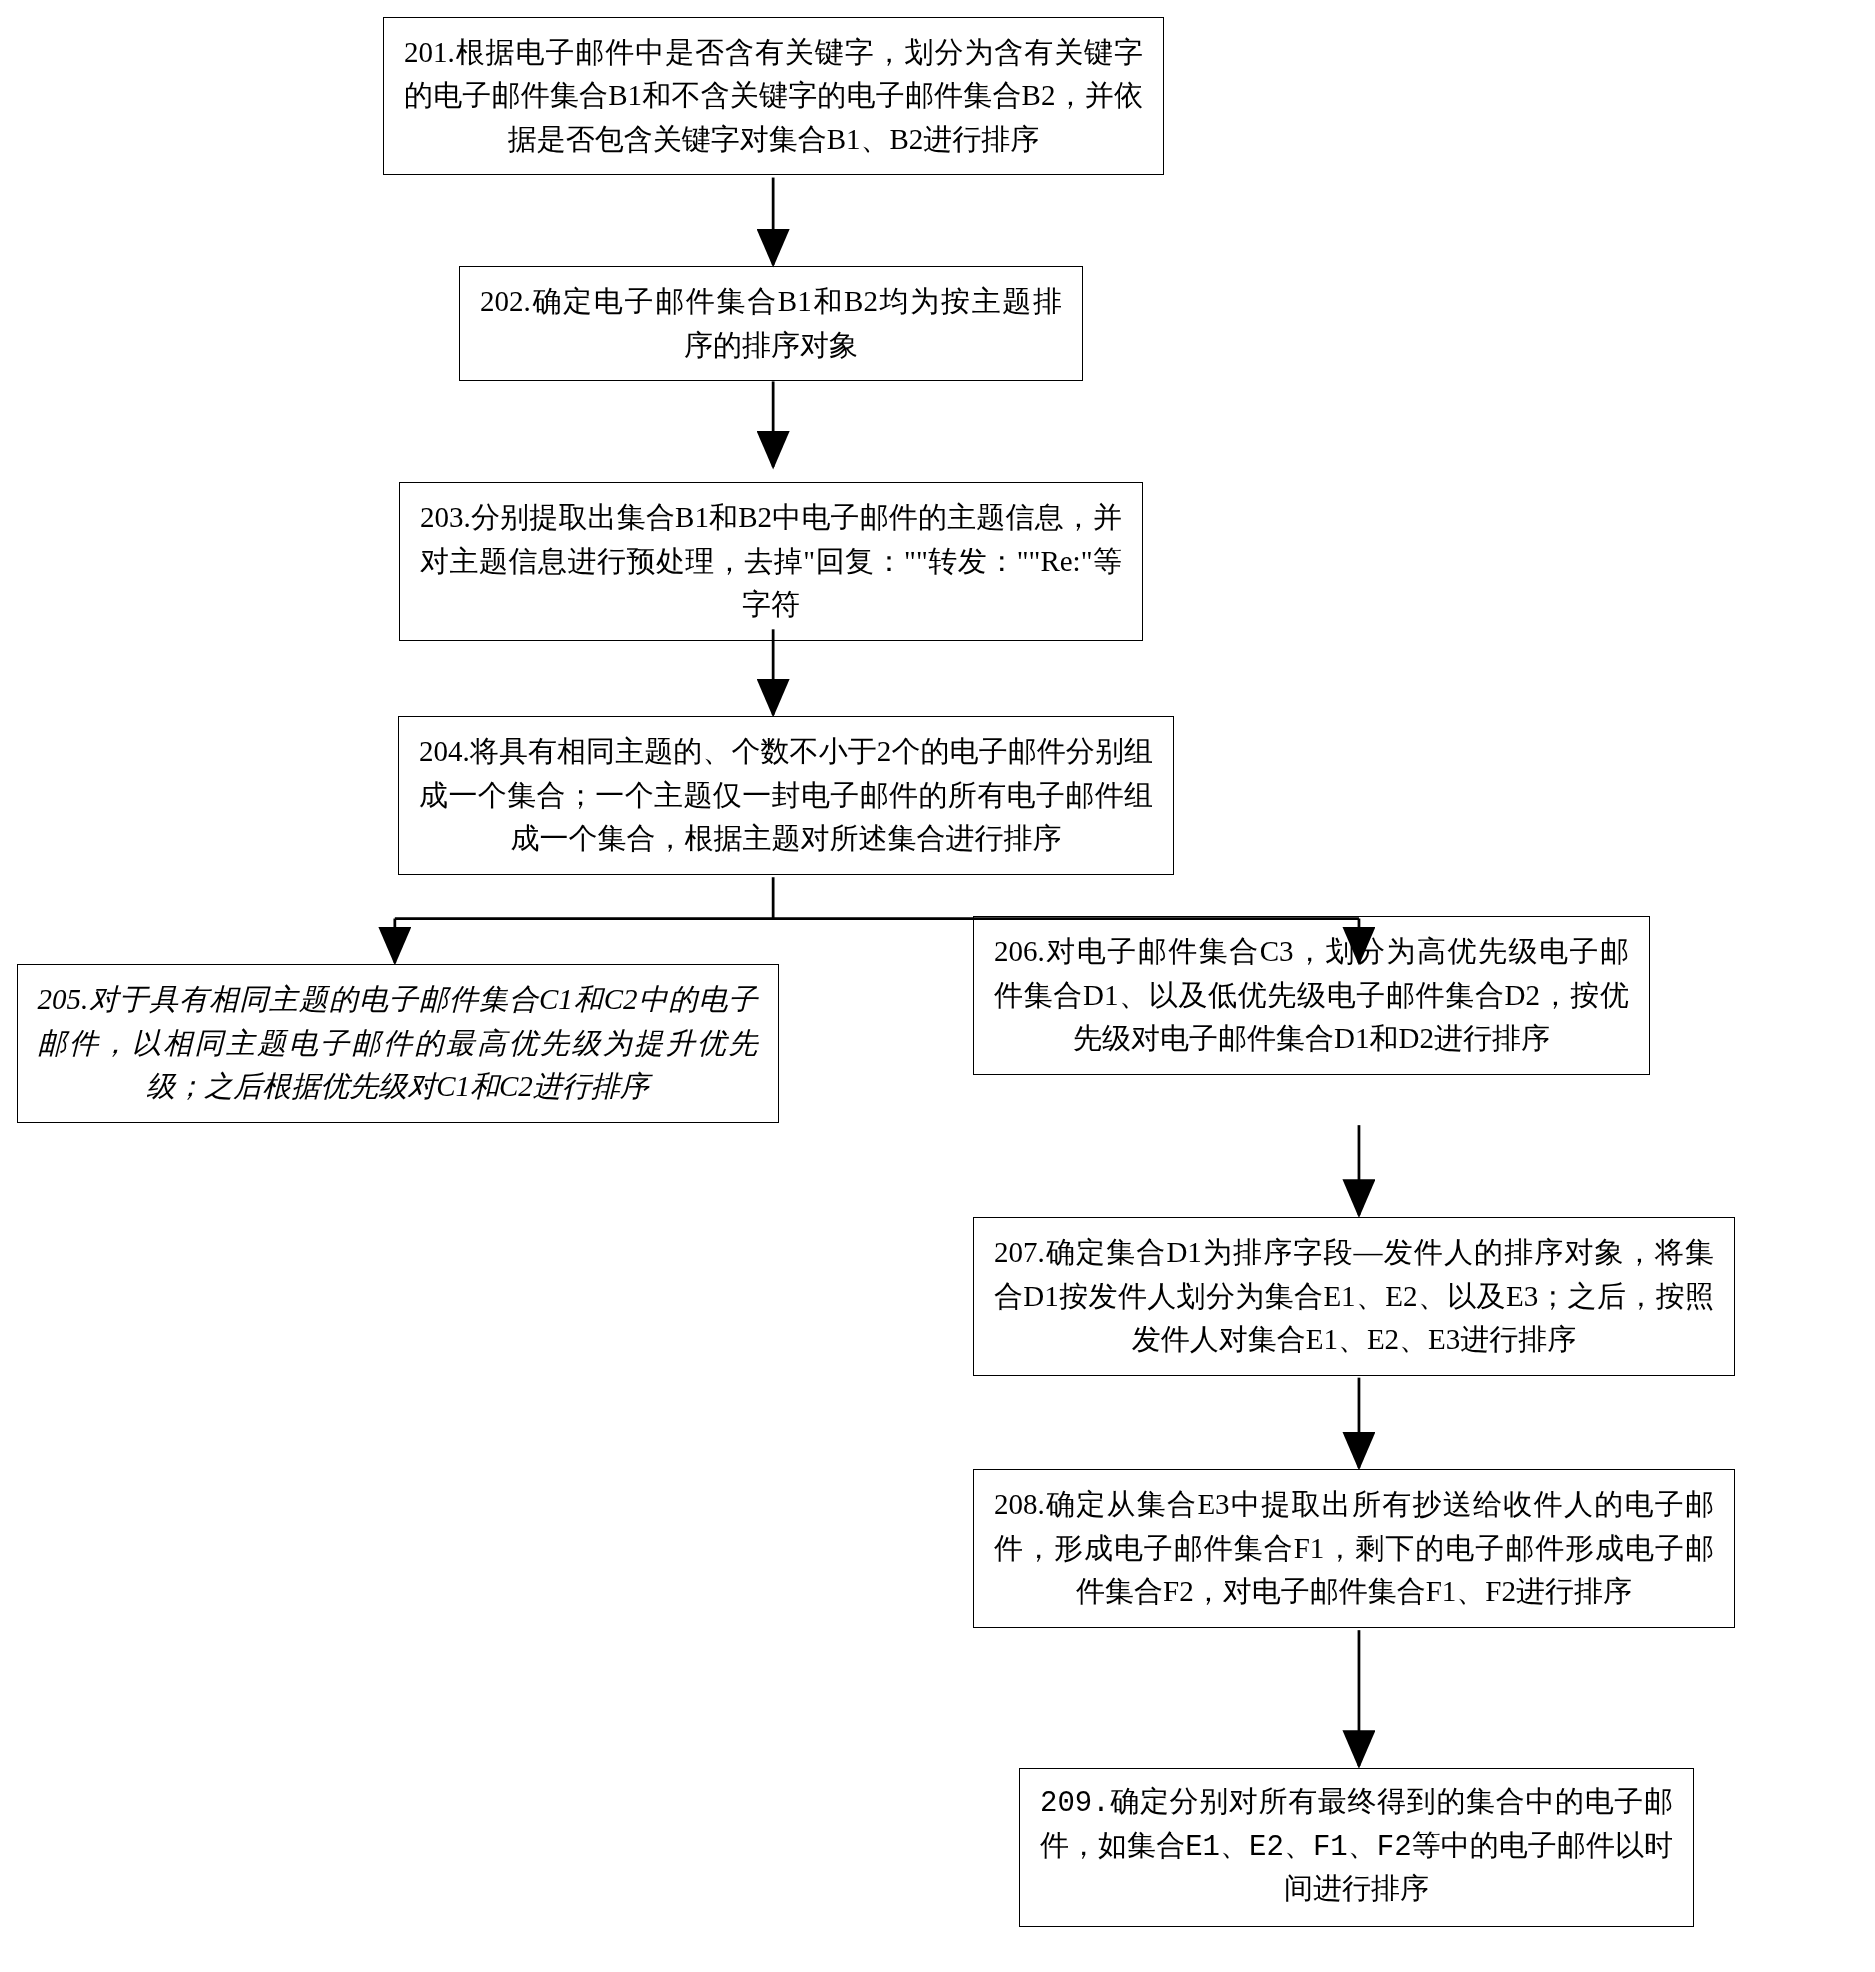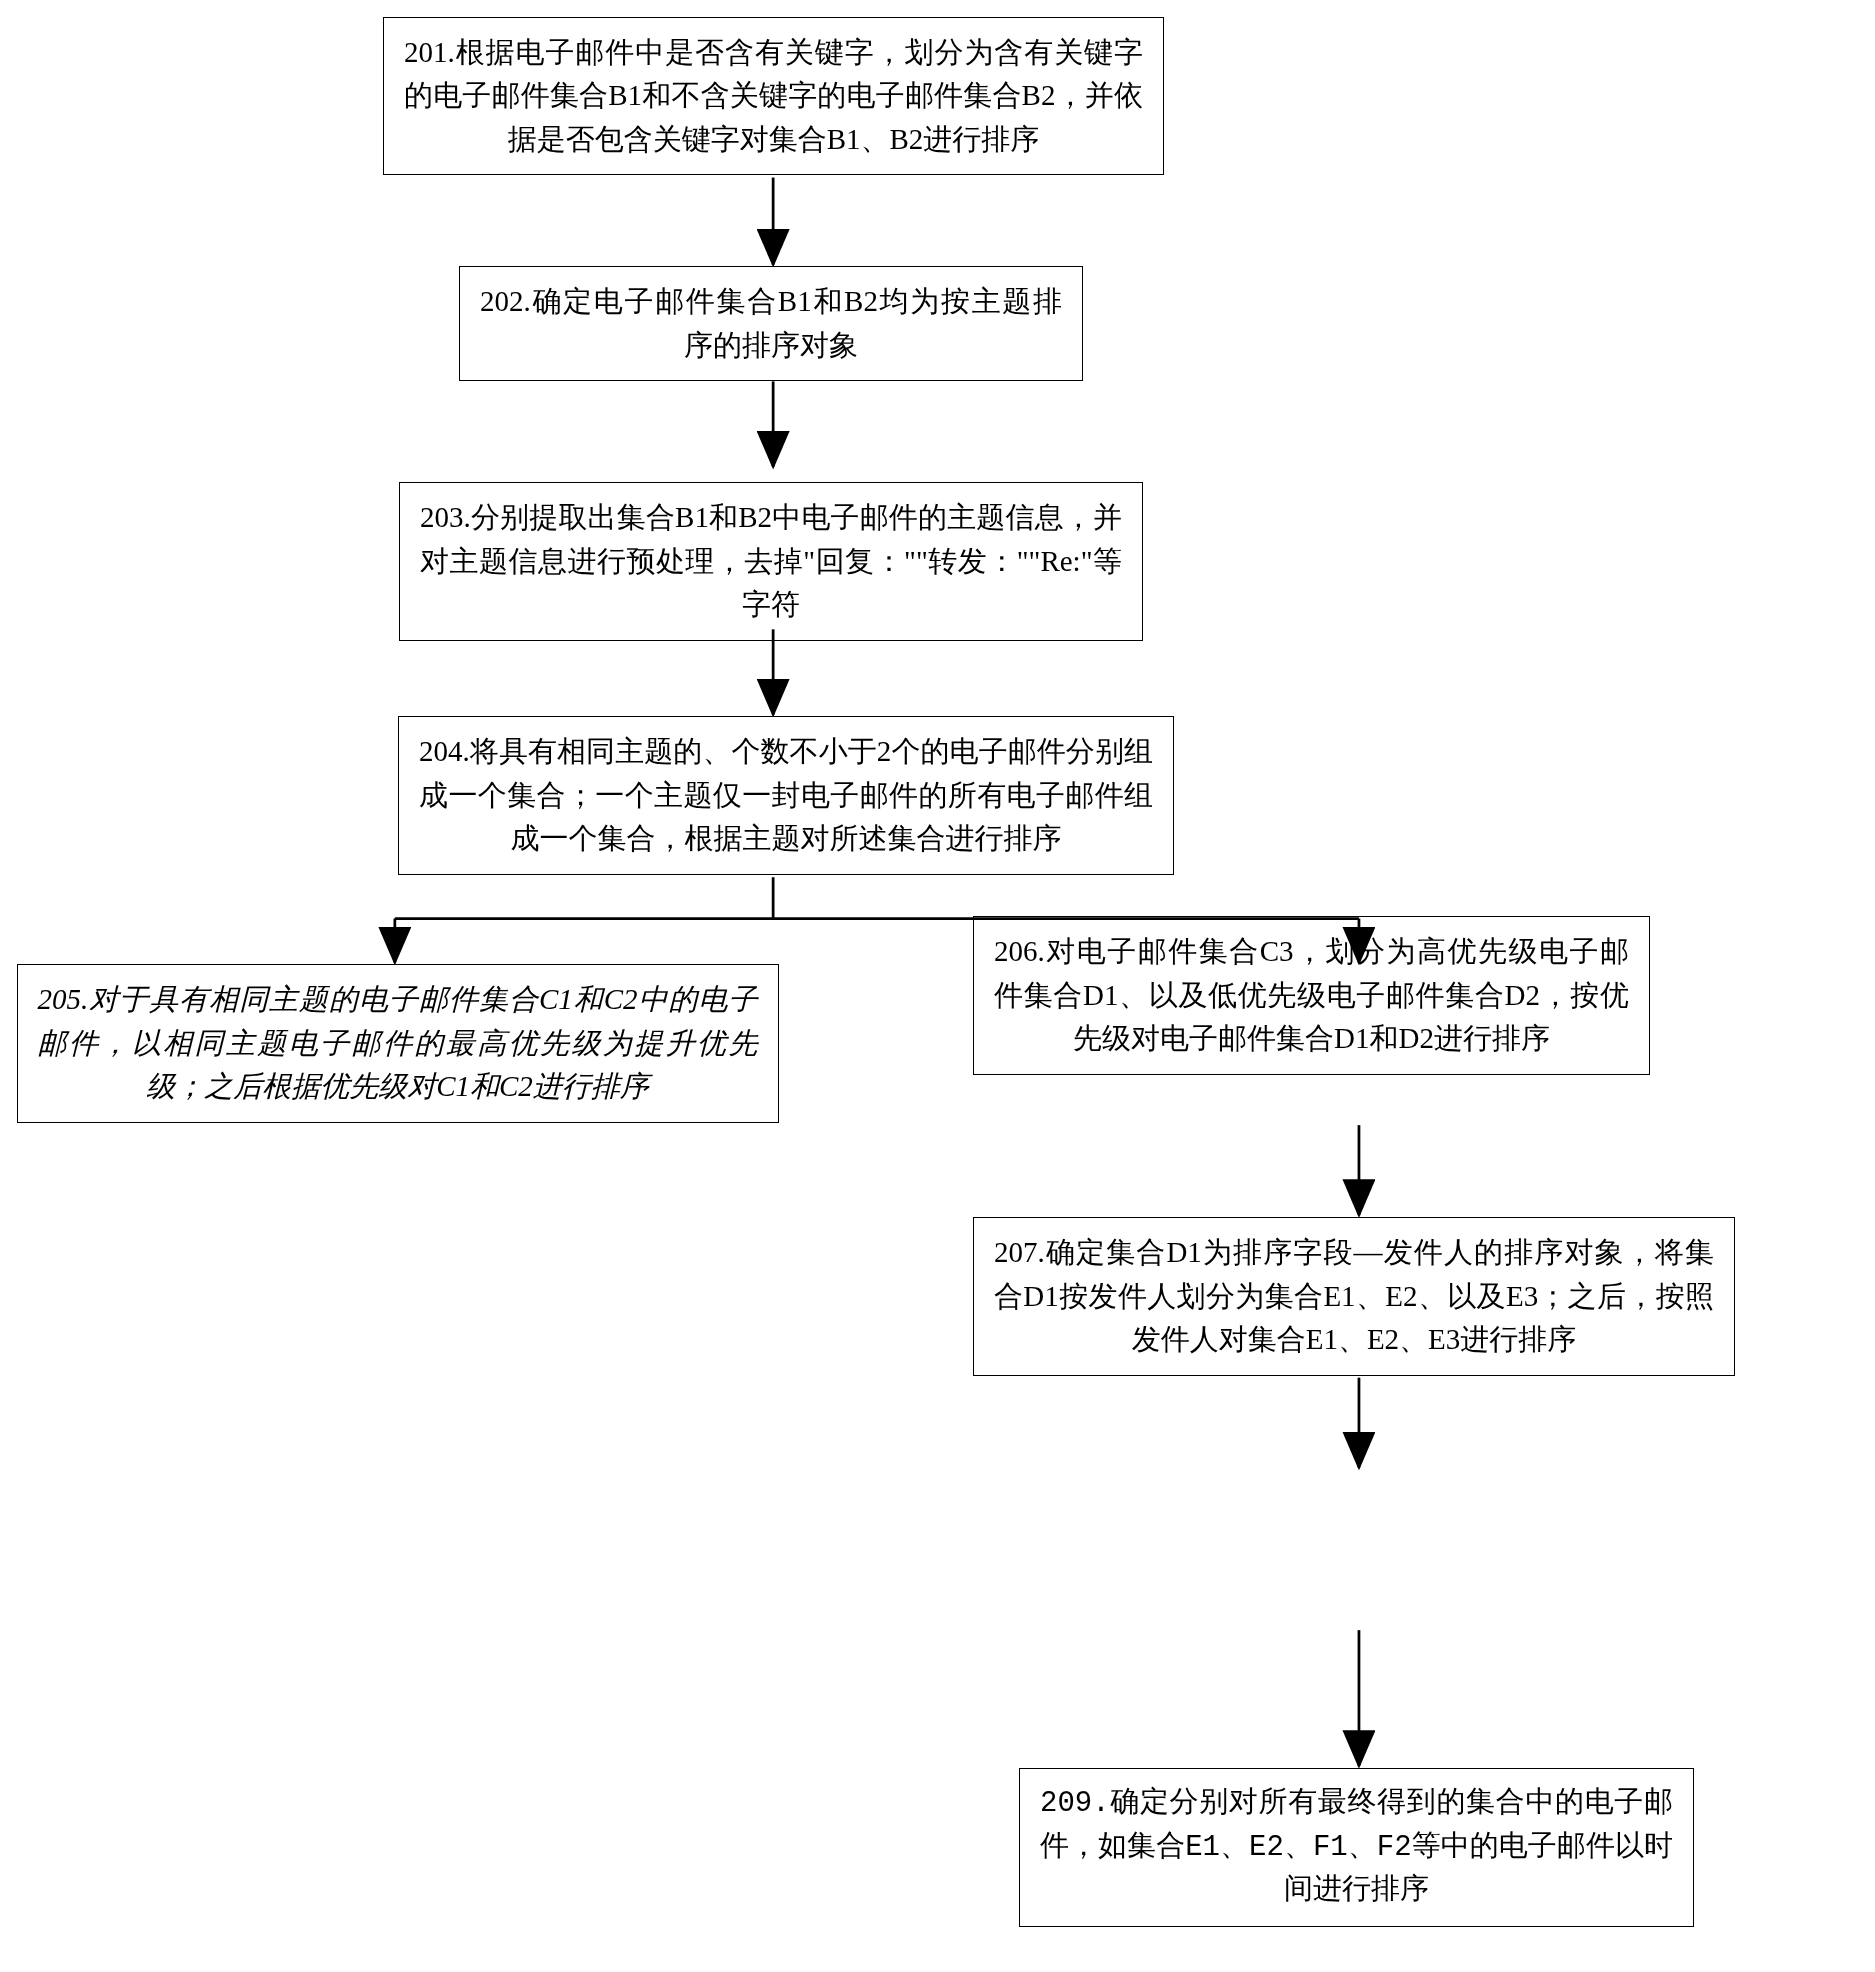--- a/index.html
+++ b/index.html
@@ -54,20 +54,21 @@
   <div class="box" style="left: 399px; top: 468px; width: 744px; margin-top: 14px;">203.分别提取出集合B1和B2中电子邮件的主题信息，并对主题信息进行预处理，去掉"回复：""转发：""Re:"等字符</div>
 
   <div class="box" style="left: 386px; top: 716px; width: 776px; margin-left: 12px;">204.将具有相同主题的、个数不小于2个的电子邮件分别组成一个集合；一个主题仅一封电子邮件的所有电子邮件组成一个集合，根据主题对所述集合进行排序</div>
 
   <div class="box" style="left: 16.5px; top: 964px; width: 762px; font-style: italic;">205.对于具有相同主题的电子邮件集合C1和C2中的电子邮件，以相同主题电子邮件的最高优先级为提升优先级；之后根据优先级对C1和C2进行排序</div>
 
   <div class="box" style="left: 973px; top: 916px; width: 677px;">206.对电子邮件集合C3，划分为高优先级电子邮件集合D1、以及低优先级电子邮件集合D2，按优先级对电子邮件集合D1和D2进行排序</div>
 
   <div class="box" style="left: 973px; top: 1217px; width: 762px;">207.确定集合D1为排序字段—发件人的排序对象，将集合D1按发件人划分为集合E1、E2、以及E3；之后，按照发件人对集合E1、E2、E3进行排序</div>
 
+  <div class="box" style="left: 973px; top: 1469px; width: 762px;">208.确定从集合E3中提取出所有抄送给收件人的电子邮件，形成电子邮件集合F1，剩下的电子邮件形成电子邮件集合F2，对电子邮件集合F1、F2进行排序</div>
 
   <div class="box" style="left: 1019px; top: 1768px; width: 675px; font-family: Liberation Mono, monospace;">209.确定分别对所有最终得到的集合中的电子邮件，如集合E1、E2、F1、F2等中的电子邮件以时间进行排序</div>
 
   <svg class="arrows" viewBox="0 0 2042 2148" width="1875" height="1973">
     <defs>
       <marker id="arrowhead" markerWidth="14" markerHeight="12" refX="13" refY="6" orient="auto">
         <polygon points="0 0, 14 6, 0 12" fill="black"></polygon>
       </marker>
     </defs>
 

